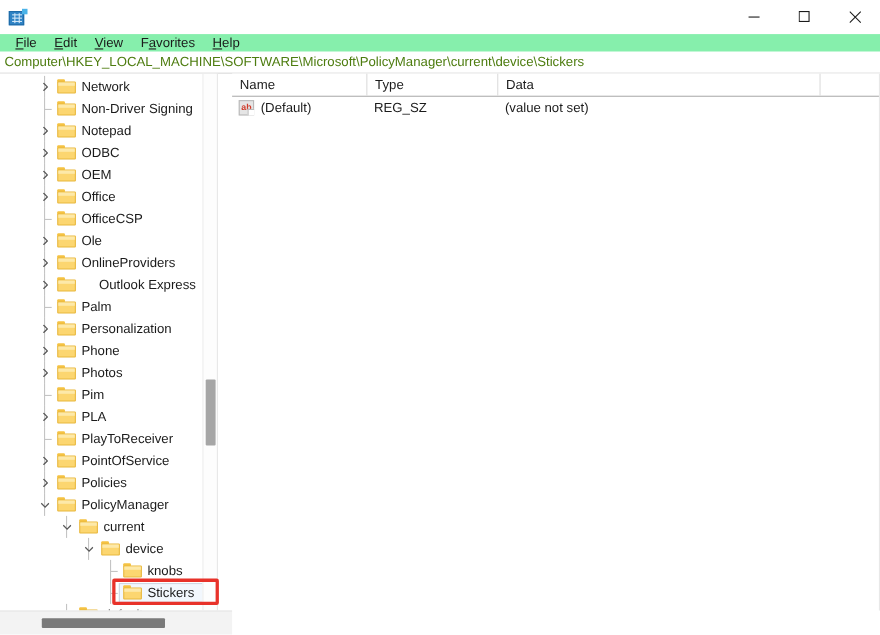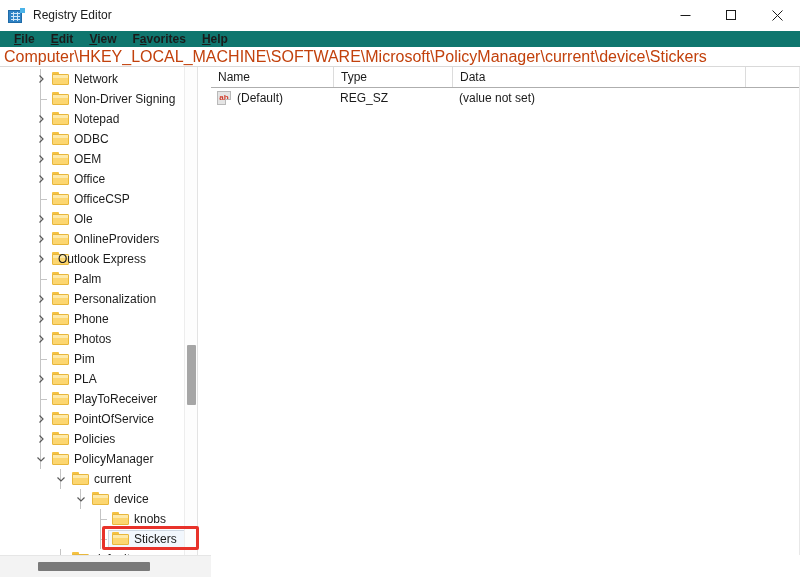--- a/index.html
+++ b/index.html
@@ -67,42 +67,41 @@
     color: #1b1b1b;
   }
   .wc svg { display: block; }
 
   
   .menubar {
     position: absolute; left: 0; top: 31px;
     width: 800px; height: 16px;
     display: flex; 
     padding-left: 6px;
-    background: #0f766e;
-    font-weight: bold;
+    background: #86efac;
   }
   .menu-item {
     font-size: 12px; color: #1b1b1b;
     padding: 0 8px;
     line-height: 16px;
     white-space: nowrap;
   }
   .menu-item u { text-decoration: underline; }
 
   
   .addressbar {
     position: absolute; left: 0; top: 47px;
     width: 800px; height: 20px;
     background: #ffffff;
     border-bottom: 1px solid #d9d9d9;
     display: flex; align-items: center;
     padding-left: 4px;
   }
   .address-text {
-    font-size: 16px; color: #c2410c;
+    font-size: 12px; color: #4d7c0f;
     white-space: nowrap;
     line-height: 19px;
   }
 
   
   .pane-left {
     position: absolute; left: 0; top: 67px;
     width: 198px; height: 488px;
     background: #ffffff;
     border-right: 1px solid #e3e3e3;
@@ -282,21 +281,20 @@
 </head>
 <body>
 
 <div id="app">
 
   <div class="titlebar">
     <div class="app-icon">
       <div class="grid"></div>
       <div class="dot"></div>
     </div>
-    <div class="title-text">Registry Editor</div>
     <div class="wincontrols">
       <div class="wc">
         <svg width="11" height="11" viewBox="0 0 11 11">
             <line x1="0.5" y1="5.5" x2="10.5" y2="5.5" stroke="#1b1b1b" stroke-width="1"></line>
           </svg>
       </div>
       <div class="wc">
         <svg width="11" height="11" viewBox="0 0 11 11">
             <rect x="0.5" y="0.5" width="9" height="9" fill="none" stroke="#1b1b1b" stroke-width="1"></rect>
           </svg>
@@ -447,21 +445,21 @@
           <div class="twisty" style="left: 34px;">
             <svg width="8" height="8" viewBox="0 0 8 8">
               <polyline points="2.5,0.5 6,4 2.5,7.5" fill="none" stroke="#5a5a5a" stroke-width="1.2"></polyline>
             </svg>
           </div>
           <div class="folder" style="left: 52px; top: 3px;">
             <div class="tab"></div>
             <div class="body"></div>
             <div class="lip"></div>
           </div>
-          <div class="node-label" style="left: 58px;">Outlook Express</div>
+          <div class="node-label" style="left: 90px;">Outlook Express</div>
         </div>
         <div class="tree-row" style="top: 200px; position: absolute; left: 0px; width: 185px;">
           <div class="conn-v" style="left: 40px; top: 0px; height: 20px;"></div>
           <div class="conn-h" style="left: 40px;"></div>
           <div class="folder" style="left: 52px; top: 3px;">
             <div class="tab"></div>
             <div class="body"></div>
             <div class="lip"></div>
           </div>
           <div class="node-label" style="left: 74px;">Palm</div>

